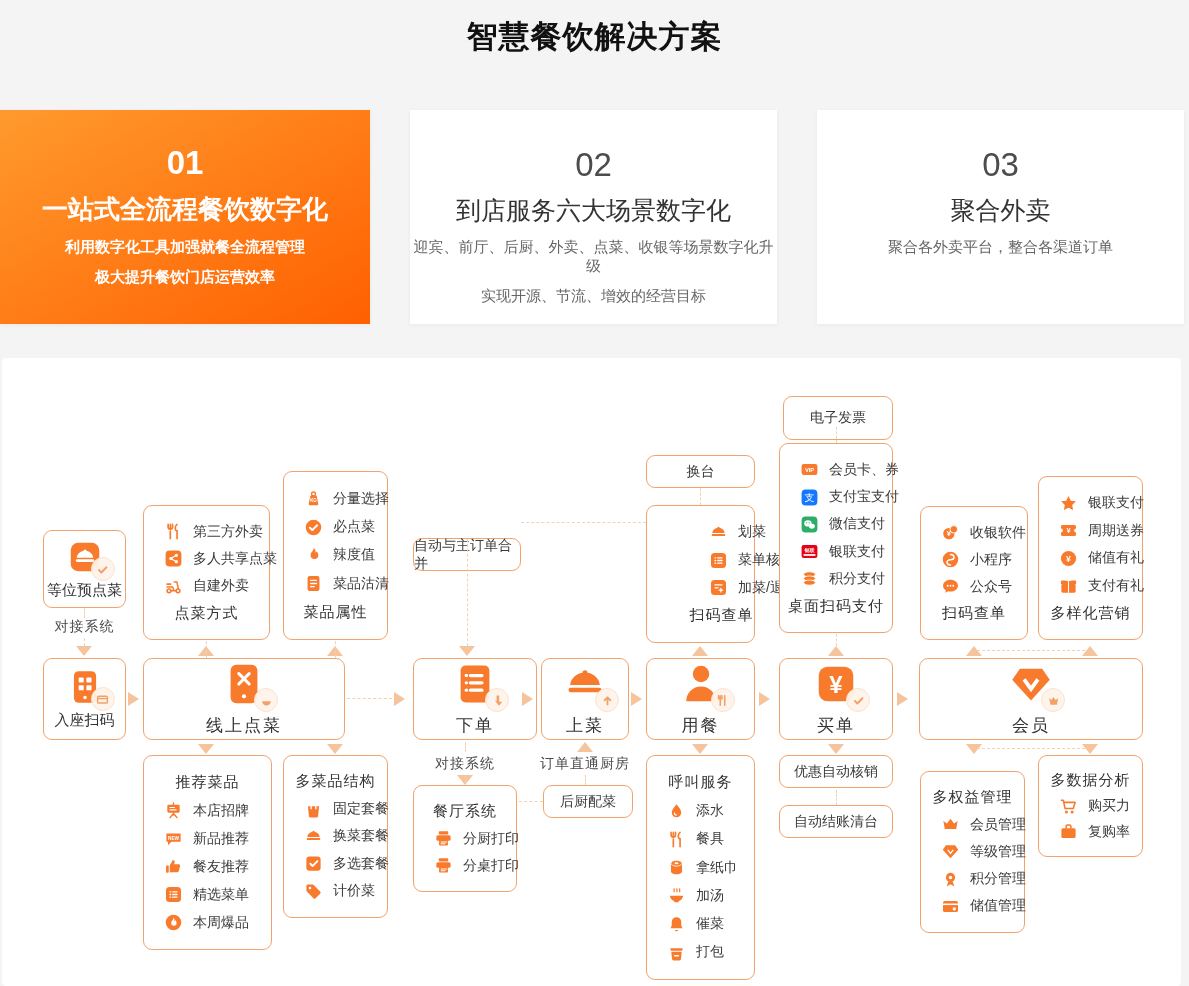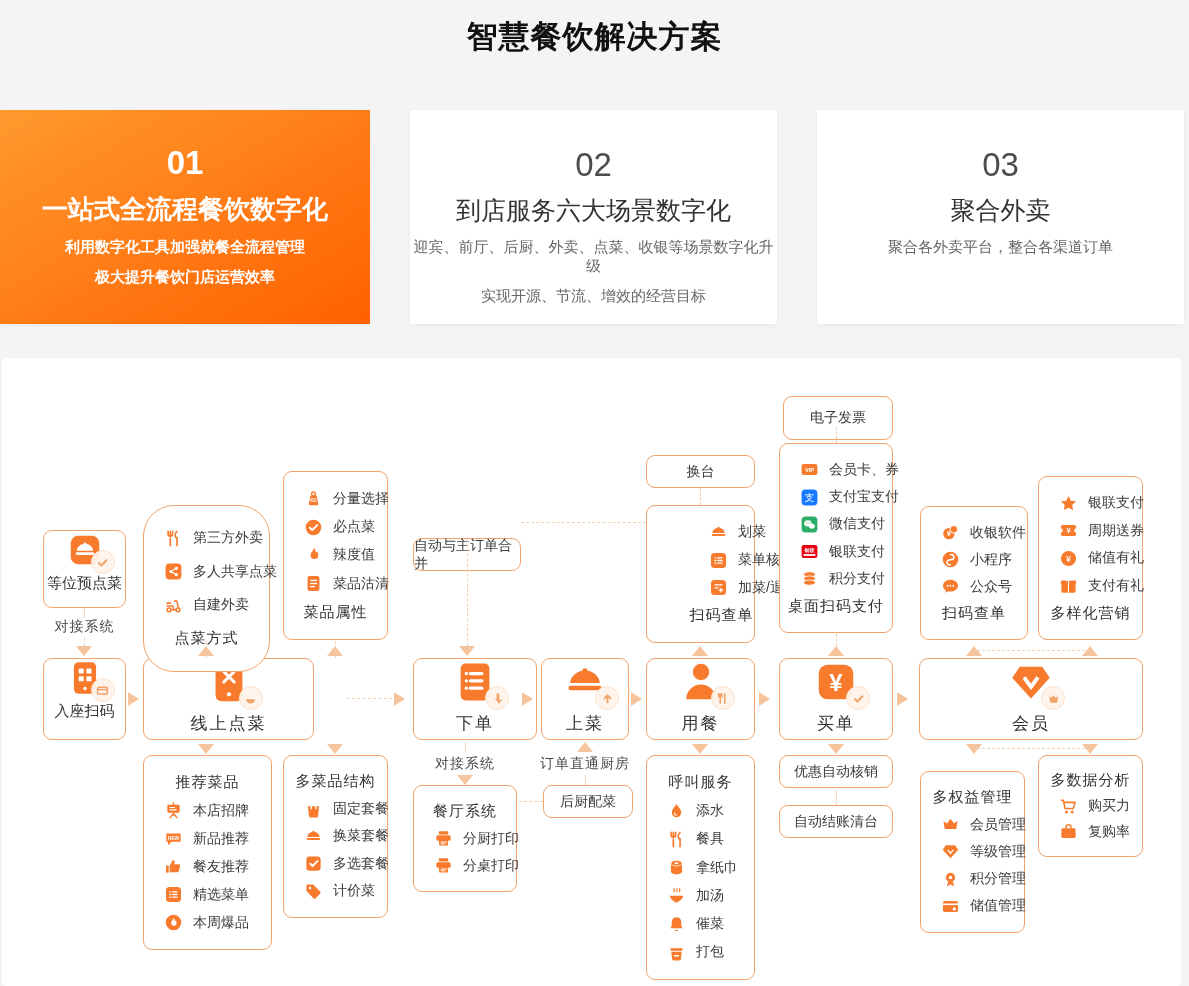--- a/index.html
+++ b/index.html
@@ -22,21 +22,21 @@
   .card.accent .head { color:#fff; font-weight:700; font-size:26px; }
   .card .line { font-size:15px; color:#666; margin-top:11px; }
   .card.accent .line { color:#fff; font-weight:600; }
 
   .panel { position:absolute; left:2px; top:358px; width:1179px; height:628px;
     background:#fff; border-radius:4px; }
 
   .fbox { position:absolute; background:#fff; border:1px solid #f2a36b; border-radius:9px; }
   .chip { display:flex; align-items:center; justify-content:center; font-size:14px; color:#3b3b3b; }
 
-  .step { display:flex; flex-direction:column; align-items:center; }
+  .step { display:flex; flex-direction:column; align-items:center; justify-content:center; }
   .sicon { position:relative; line-height:0; }
   .sbadge { position:absolute; right:-11px; bottom:-5px; width:24px; height:24px;
     border-radius:50%; background:rgba(255,243,234,.95); border:1px solid #fbe2cd;
     display:flex; align-items:center; justify-content:center; }
   .slabel { margin-top:7px; font-size:17px; color:#333; letter-spacing:2px; }
   .step.small .slabel { font-size:15px; letter-spacing:0; margin-top:5px; }
 
   .group { display:flex; flex-direction:column; justify-content:space-evenly; padding:8px 0 8px 0; }
   .gtitle { text-align:center; font-size:15px; color:#333; letter-spacing:1px; }
   .gitem { display:flex; align-items:center; gap:10px; padding-left:20px; font-size:14px; color:#3b3b3b; white-space:nowrap; }
@@ -50,24 +50,24 @@
     border-right:8px solid transparent; border-bottom:10px solid #f6c49c; }
   .ar-d { position:absolute; width:0; height:0; border-left:8px solid transparent;
     border-right:8px solid transparent; border-top:10px solid #f6c49c; }
   .dh { position:absolute; border-top:1px dashed #f2d2b2; height:0; }
   .dv { position:absolute; border-left:1px dashed #f2d2b2; width:0; }
 
   
   #b-dengwei {left:41px; top:172px; width:83px; height:78px;}
   #lbl-duijie1 {left:41px; top:260px; width:83px;}
   #b-ruzuo {left:41px; top:300px; width:83px; height:82px;}
-  #g-diancaifangshi {left:141px; top:147px; width:127px; height:167px;border-radius:31px;}
+  #g-diancaifangshi {left:141px; top:147px; width:127px; height:135px;}
   #g-caipinshuxing {left:281px; top:113px; width:105px; height:169px;}
   #c-hebing {left:411px; top:148px; width:108px; height:33px;margin-top:32px;}
-  #b-xianshang {left:141px; top:300px; width:171px; height:82px;}
+  #b-xianshang {left:141px; top:300px; width:202px; height:82px;}
   #g-tuijian {left:141px; top:397px; width:129px; height:195px;}
   #g-duocaipin {left:281px; top:397px; width:105px; height:163px;}
   #c-huantai {left:644px; top:97px; width:109px; height:33px;}
   #g-saoma_mid {left:644px; top:147px; width:109px; height:138px;padding-left:42px;}
   #b-xiadan {left:411px; top:300px; width:124px; height:82px;}
   #lbl-duijie2 {left:411px; top:397px; width:104px;}
   #g-canting {left:411px; top:427px; width:104px; height:107px;}
   #b-shangcai {left:539px; top:300px; width:88px; height:82px;}
   #lbl-zhitong {left:525px; top:397px; width:116px;}
   #c-houchu {left:541px; top:427px; width:90px; height:33px;}

